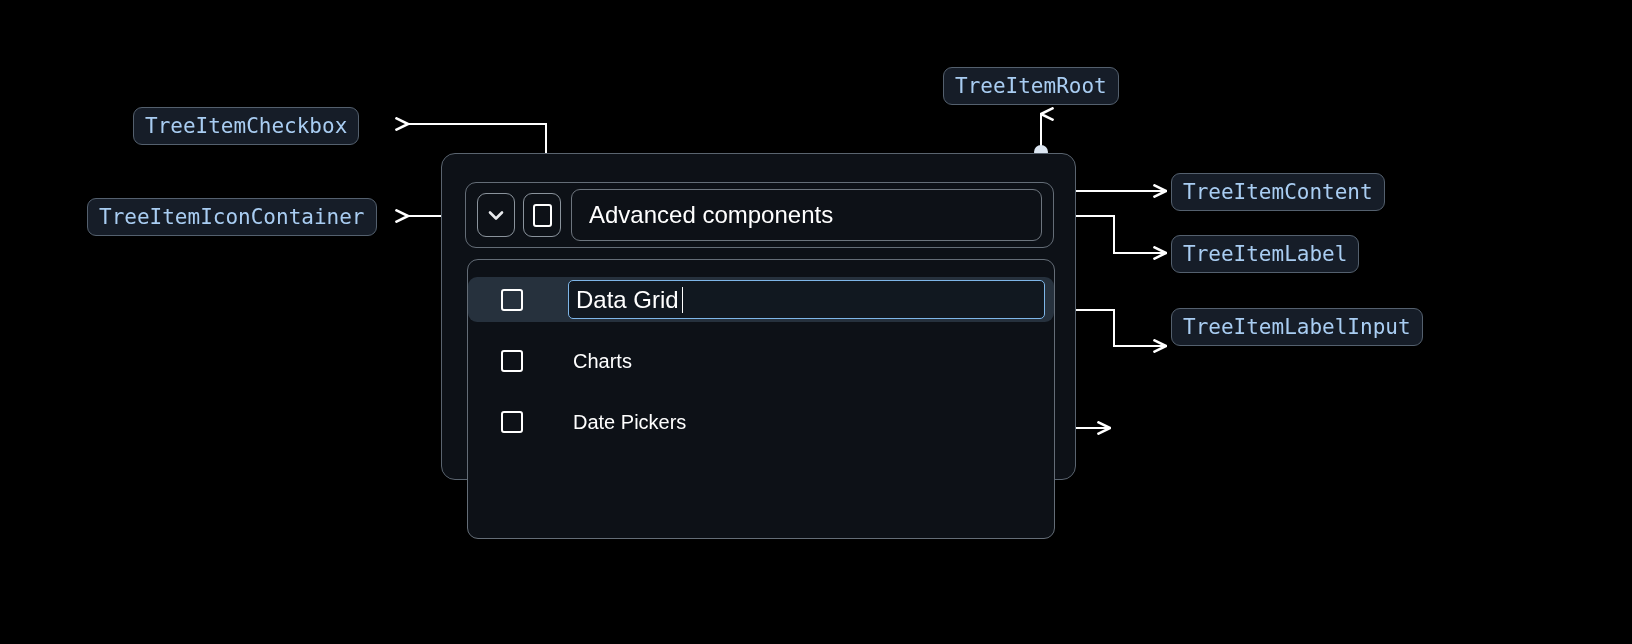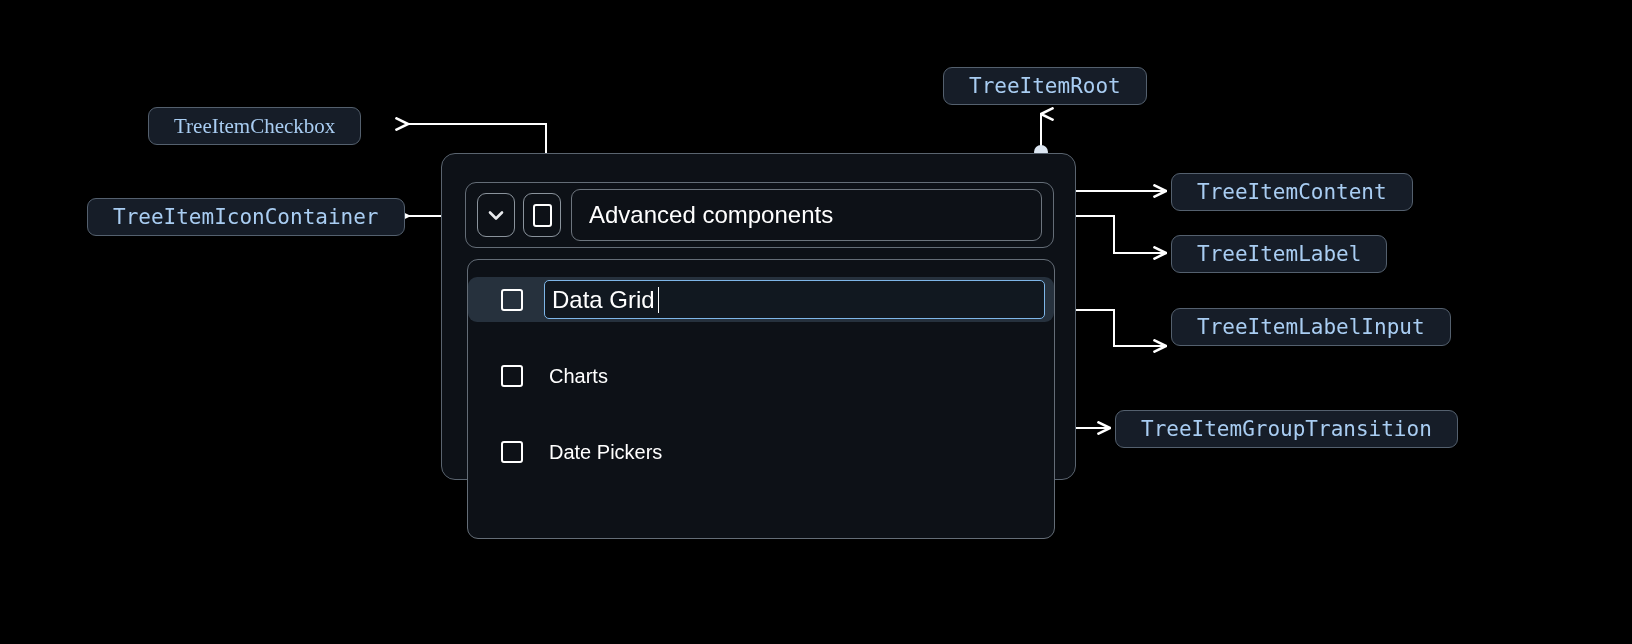--- a/index.html
+++ b/index.html
@@ -25,21 +25,21 @@
     align-items: center;
     justify-content: center;
     background: #161d28;
     border: 1px solid #54606e;
     border-radius: 9px;
     color: #a9cdf2;
     font-family: "DejaVu Sans Mono", "Liberation Mono", monospace;
     font-size: 21px;
     letter-spacing: 0px;
     white-space: nowrap;
-    padding: 0 25px;
+    padding: 0 11px;
     height: 38px;
     line-height: 1;
   }
 
   
   #connectors {
     position: absolute;
     left: 0;
     top: 0;
     width: 1632px;
@@ -130,25 +130,26 @@
     box-sizing: border-box;
     background: #0d1117;
     border: 1px solid #646d77;
     border-radius: 11px;
     padding-top: 17px;
   }
   .tree-row {
     position: relative;
     box-sizing: border-box;
     height: 45px;
-    margin: 0 0 31px 0;
+    margin: 0 0 16px 0;
     display: flex;
     align-items: center;
     padding-left: 33px;
     border-radius: 9px;
+    gap: 24px;
   }
   .tree-row.selected {
     background: #26313d;
   }
   .row-chk {
     width: 22px;
     height: 22px;
     box-sizing: border-box;
     border: 2.5px solid #ffffff;
     border-radius: 3px;
@@ -224,33 +225,32 @@
       <circle cx="546" cy="190" r="7"></circle>
       <circle cx="478" cy="216" r="7"></circle>
       <circle cx="1041" cy="152" r="7"></circle>
       <circle cx="1053" cy="191" r="7"></circle>
       <circle cx="1041" cy="216" r="7"></circle>
       <circle cx="1041" cy="310" r="7"></circle>
       <circle cx="1053" cy="428" r="7"></circle>
     </g>
   </svg>
 
-  <div class="badge" style="left:148px; top:107px;font-family:Liberation Serif, serif;">TreeItemCheckbox</div>
+  <div class="badge" style="left:133px; top:107px;">TreeItemCheckbox</div>
 
   <div class="badge" style="left:87px; top:198px;">TreeItemIconContainer</div>
 
   <div class="badge" style="left:943px; top:67px;">TreeItemRoot</div>
 
   <div class="badge" style="left:1171px; top:173px;text-align:center;">TreeItemContent</div>
 
   <div class="badge" style="left:1171px; top:235px;">TreeItemLabel</div>
 
   <div class="badge" style="left:1171px; top:308px;">TreeItemLabelInput</div>
 
-  <div class="badge" style="left:1115px; top:410px;">TreeItemGroupTransition</div>
 
   <div id="tree-root">
 
     <div id="tree-content">
 
       <div class="icon-container">
         <svg width="24" height="24" viewBox="0 0 24 24">
           <path d="M6 9.5 L12 15.5 L18 9.5" fill="none" stroke="#e8eaed" stroke-width="2.6" stroke-linecap="round" stroke-linejoin="round"></path>
         </svg>
       </div>

